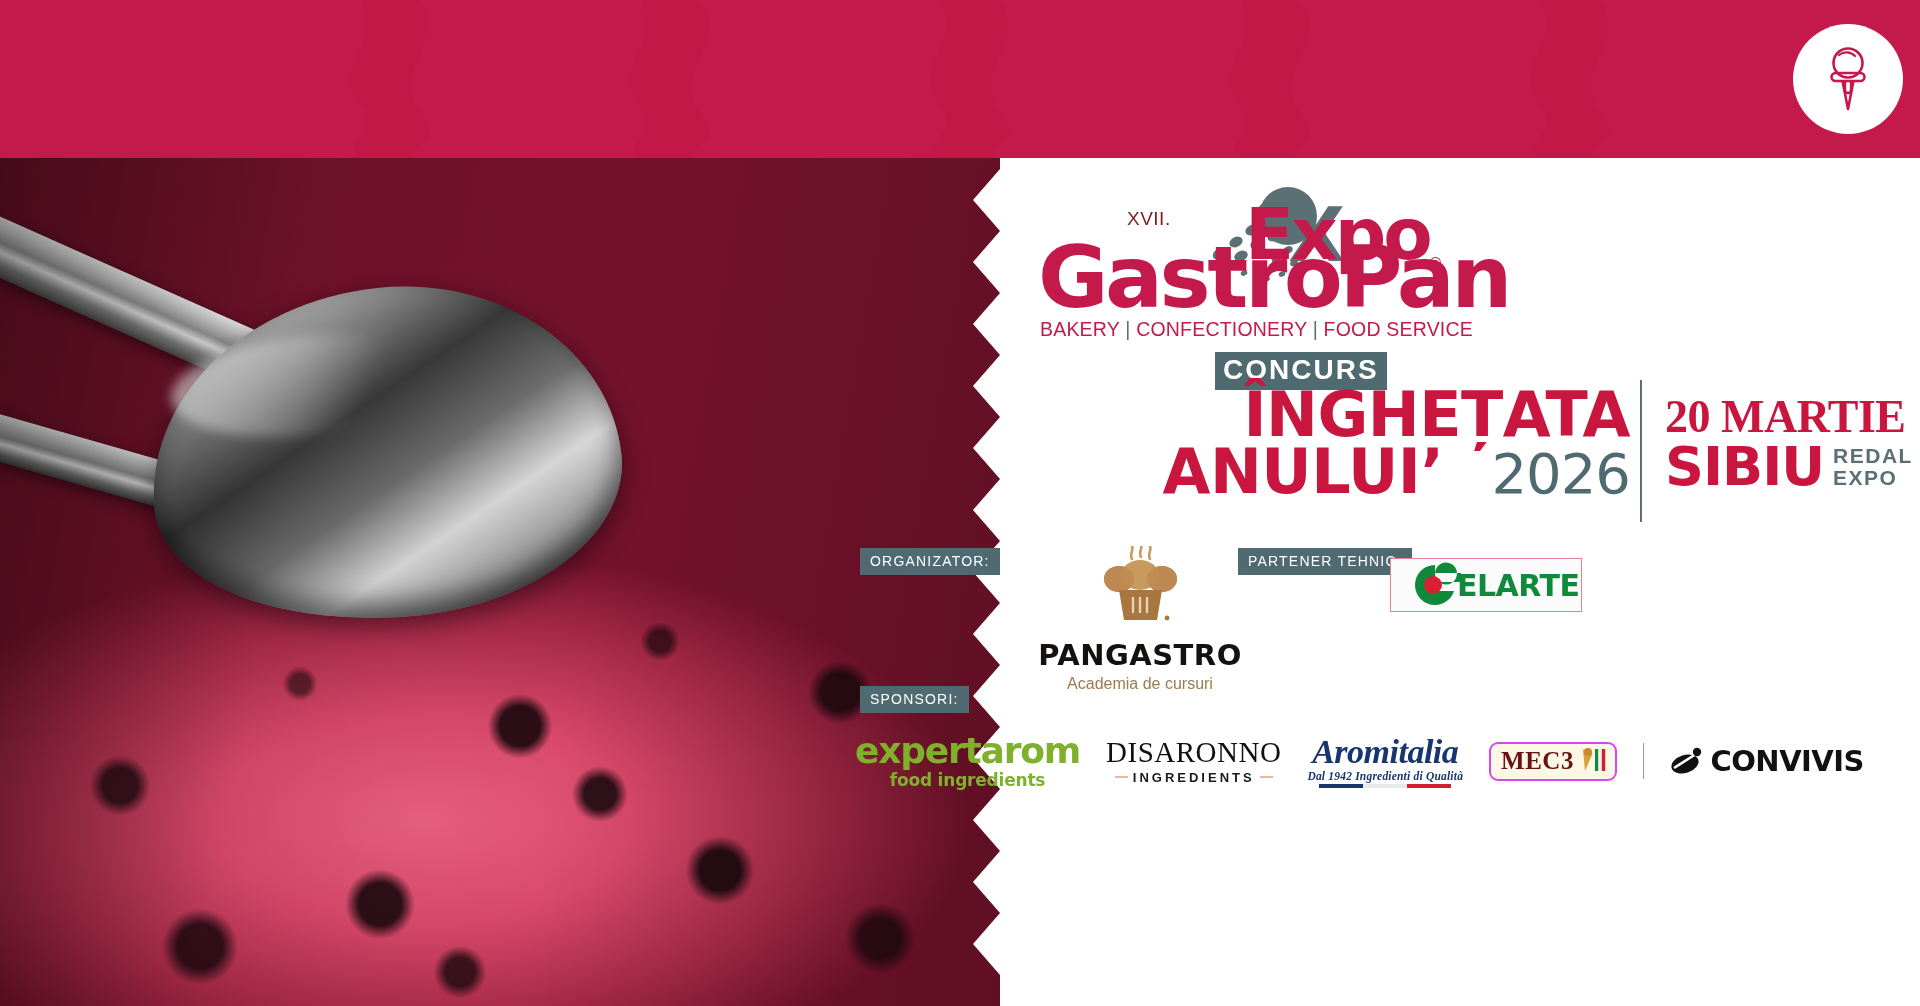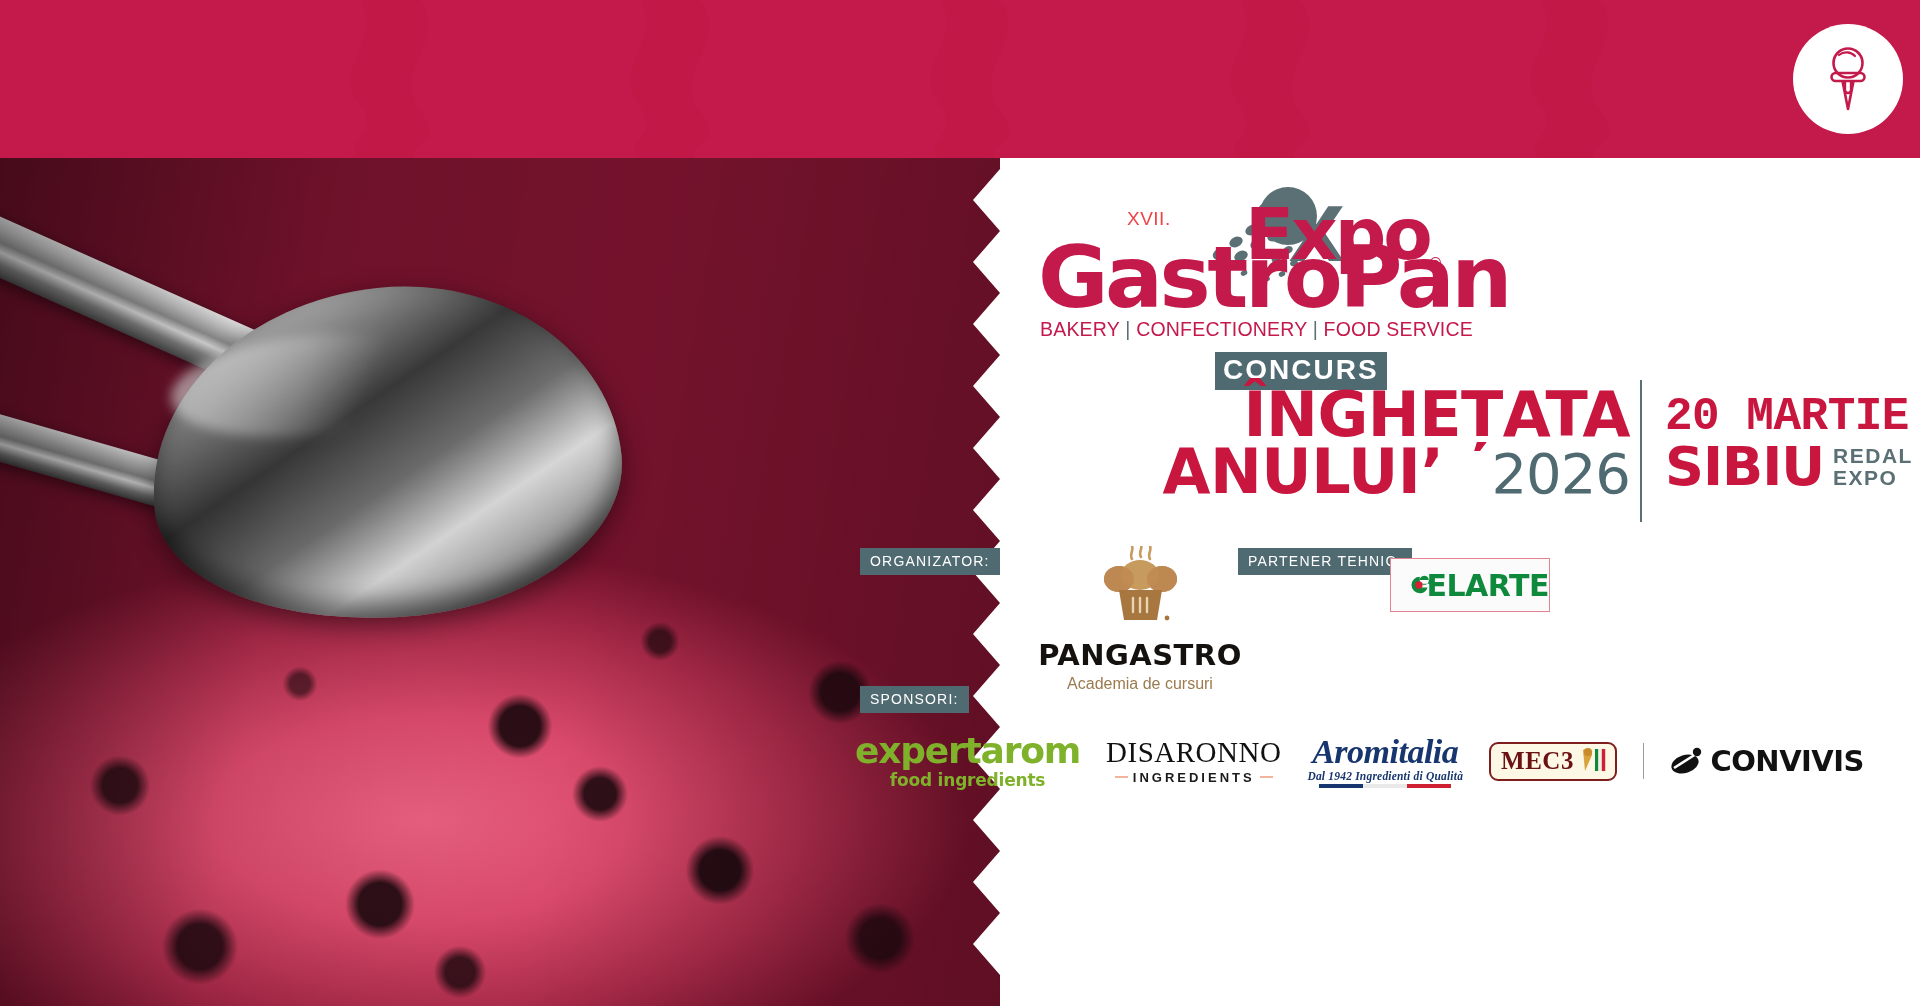--- a/index.html
+++ b/index.html
@@ -102,21 +102,21 @@
   
   .content{
     position:absolute; left:1000px; top:158px; width:920px; height:848px;
     background:#ffffff;
   }
 
   
   .logo-block{ position:absolute; left:30px; top:18px; width:430px; height:170px; }
   .logo-xvii{
     position:absolute; left:97px; top:32px;
-    font-size:19px; color:#ef4444; letter-spacing:.5px;
+    font-size:19px; color:#7f1d1d; letter-spacing:.5px;
     font-family:"Liberation Sans", sans-serif;
   }
   .logo-dots{ position:absolute; left:140px; top:10px; }
   .logo-expo{
     position:absolute; left:215px; top:22px;
     font-size:72px; font-weight:bold; color:#c41a4b;
     letter-spacing:-3px; line-height:1;
     font-family:"DejaVu Sans", sans-serif;
   }
   .logo-x-gray{
@@ -163,21 +163,21 @@
     margin-left:48px;
   }
   .title-divider{
     position:absolute; left:640px; top:222px;
     width:2px; height:142px; background:#5b7075;
   }
   .date-block{ position:absolute; left:665px; top:236px; }
   .date-line1{
     font-size:46px; font-weight:bold; color:#c9163f;
     letter-spacing:-.5px; line-height:1;
-    font-family:Liberation Mono, monospace;
+    font-family:Liberation Serif, serif;
   }
   .date-line2{ display:flex; align-items:flex-end; line-height:1; }
   .date-city{
     font-size:54px; font-weight:bold; color:#c9163f;
     letter-spacing:-1px;
     font-family:"DejaVu Sans", sans-serif;
   }
   .date-venue{
     font-size:21px; font-weight:bold; color:#5b7075;
     line-height:1.05; margin-left:9px; margin-bottom:5px;
@@ -203,21 +203,21 @@
     font-family:"DejaVu Sans", sans-serif;
   }
   .pangastro-sub{
     font-size:16px; color:#9c7b4f; margin-top:3px;
     font-family:"Liberation Sans", sans-serif;
   }
 
   
   .gelarte{
     position:absolute; left:390px; top:400px;
-    width:160px; height:54px;
+    width:192px; height:54px;
     border:1.5px solid #e5828f; background:#fbfbfb;
     display:flex; align-items:center; padding-left:18px;
   }
   .gelarte-text{
     font-size:30px; font-weight:bold; color:#0f8a3c;
     letter-spacing:-.5px; margin-left:-4px;
     font-family:"DejaVu Sans", sans-serif;
   }
 
   
@@ -261,21 +261,21 @@
     letter-spacing:.2px; margin-top:1px;
     font-family:"Liberation Serif", serif;
   }
   .it-flag{ display:flex; width:132px; height:4px; margin-top:2px; }
   .it-flag i{ flex:1; }
   .it-g{ background:#17356e; }
   .it-w{ background:#e9e9e9; }
   .it-r{ background:#cf2031; }
 
   .sp-mec3{
-    border:2px solid #7f1d1d; border-radius:9px;
+    border:2px solid #d946ef; border-radius:9px;
     background:#fdf8e6;
     padding:2px 8px 3px 10px;
     display:flex; align-items:center; gap:3px;
   }
   .sp-mec3-text{
     font-size:25px; font-weight:bold; color:#6b1212;
     letter-spacing:.5px; line-height:1;
     font-family:"Liberation Serif", serif;
   }
   .sp-sep{ width:1.5px; height:36px; background:#9a9a9a; }

